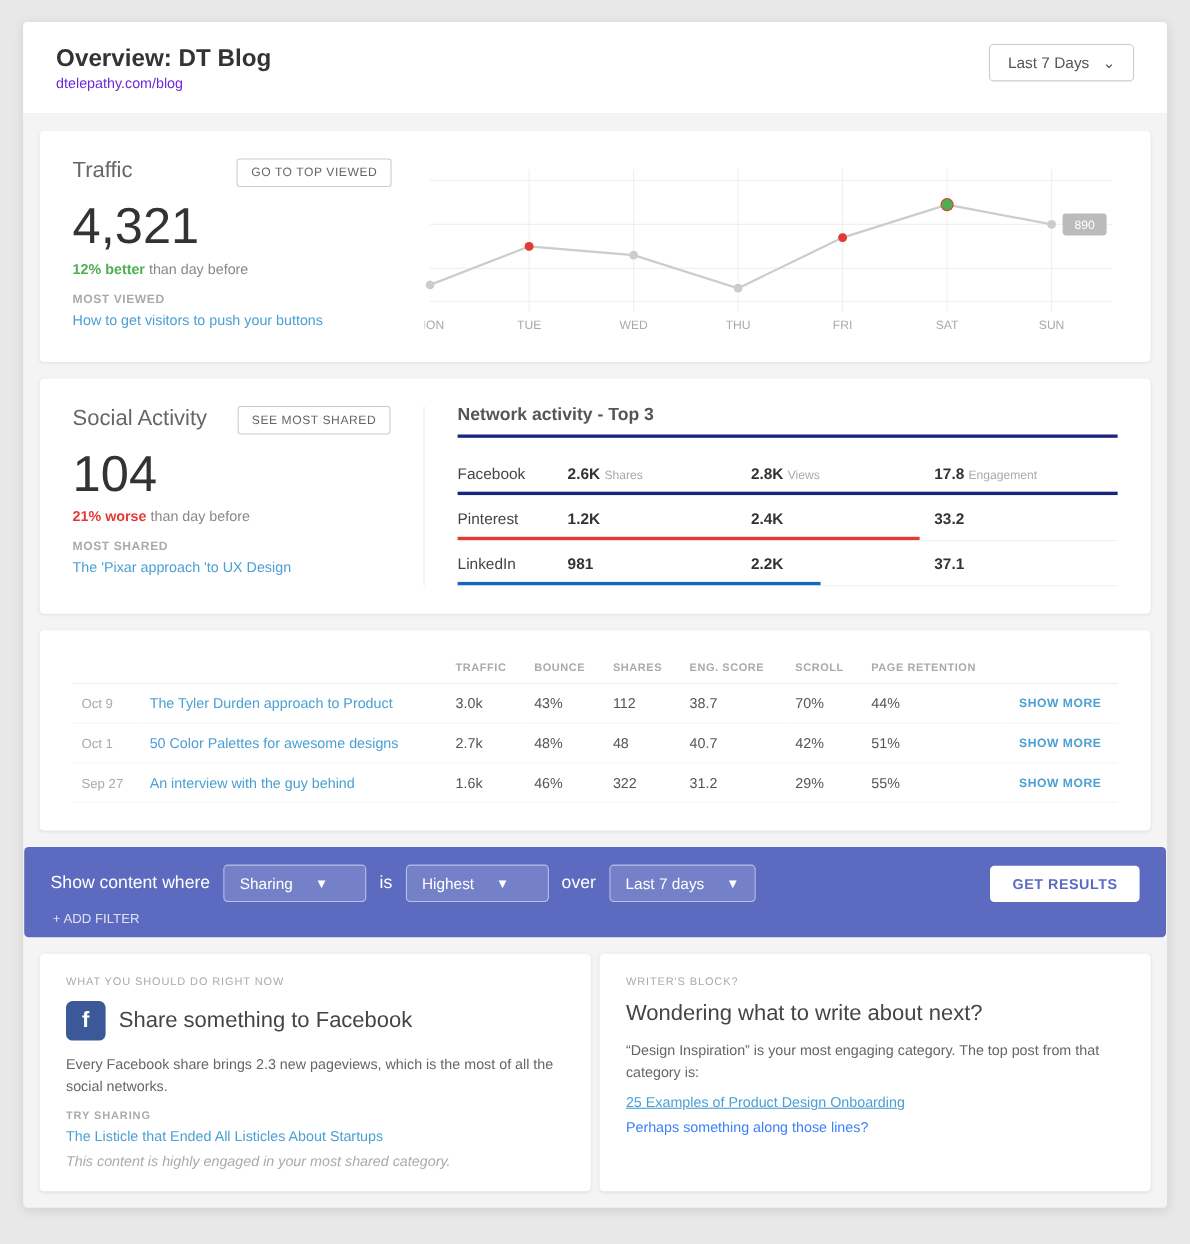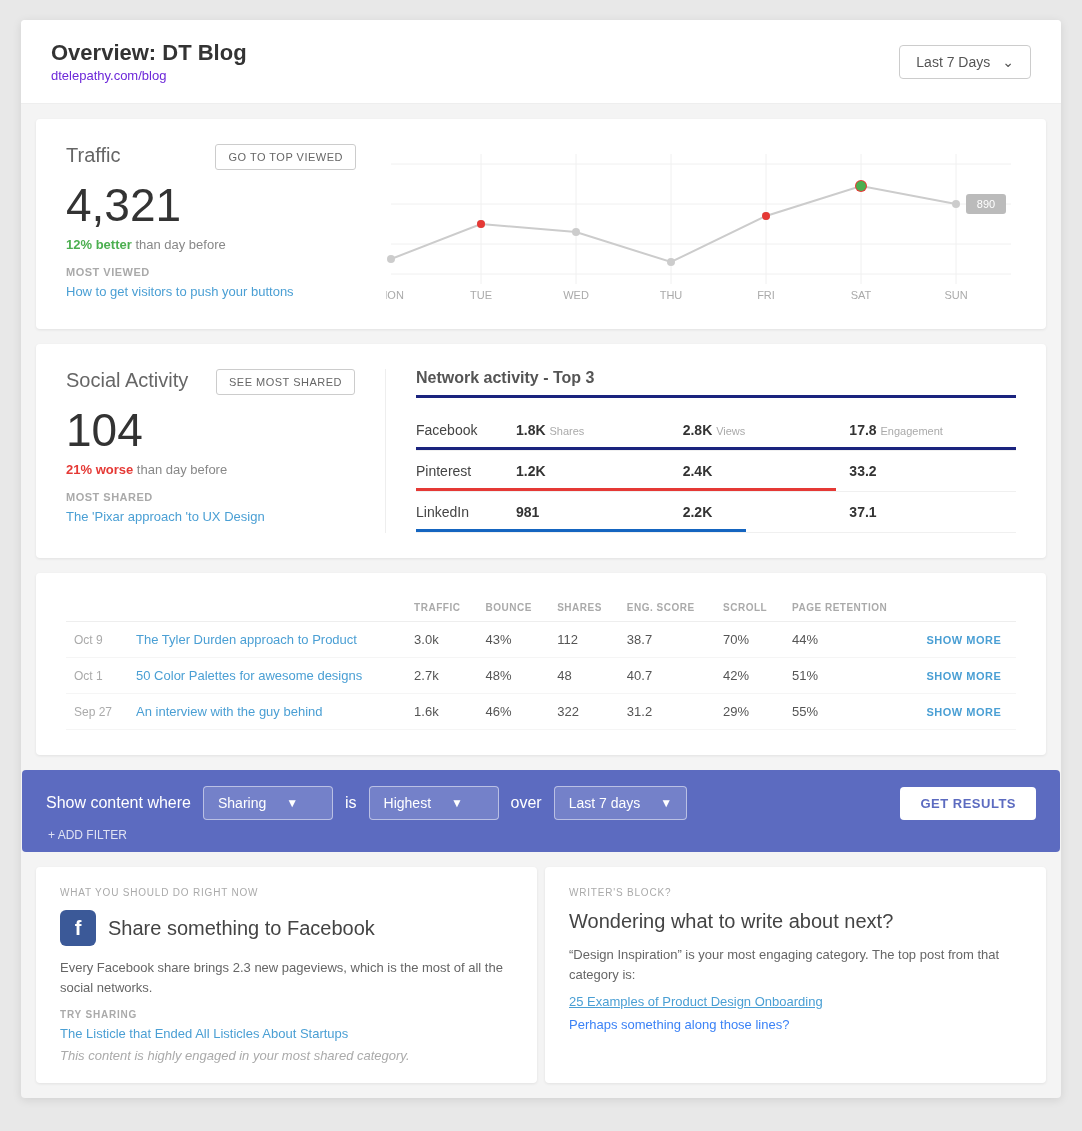--- a/index.html
+++ b/index.html
@@ -18,21 +18,21 @@
       border-radius: 4px;
       overflow: hidden;
       box-shadow: 0 2px 10px rgba(0,0,0,0.1);
     }
     
     .header {
       background: #fff;
       padding: 20px 30px;
       display: flex;
       justify-content: space-between;
-      align-items: center;
+      align-items: flex-start;
       border-bottom: 1px solid #eee;
     }
     .header-title {
       font-size: 22px;
       font-weight: 600;
       color: #333;
     }
     .header-subtitle {
       font-size: 13px;
       color: #6d28d9;
@@ -474,21 +474,21 @@
       </div>
       <div class="most-label">MOST SHARED</div>
       <a class="most-link">The 'Pixar approach 'to UX Design</a>
     </div>
     <div class="social-right">
       <div class="network-title">Network activity - Top 3</div>
 
       <div class="network-row">
         <div class="network-name">Facebook</div>
         <div class="network-stat">
-          <strong>1.8K</strong> <span class="network-stat-label">Shares</span>
+          <strong>2.6K</strong> <span class="network-stat-label">Shares</span>
         </div>
         <div class="network-stat">
           <strong>2.8K</strong> <span class="network-stat-label">Views</span>
         </div>
         <div class="network-stat">
           <strong>17.8</strong> <span class="network-stat-label">Engagement</span>
         </div>
         <div class="network-bar" style="background:#1a237e; width:100%;"></div>
       </div>
 

